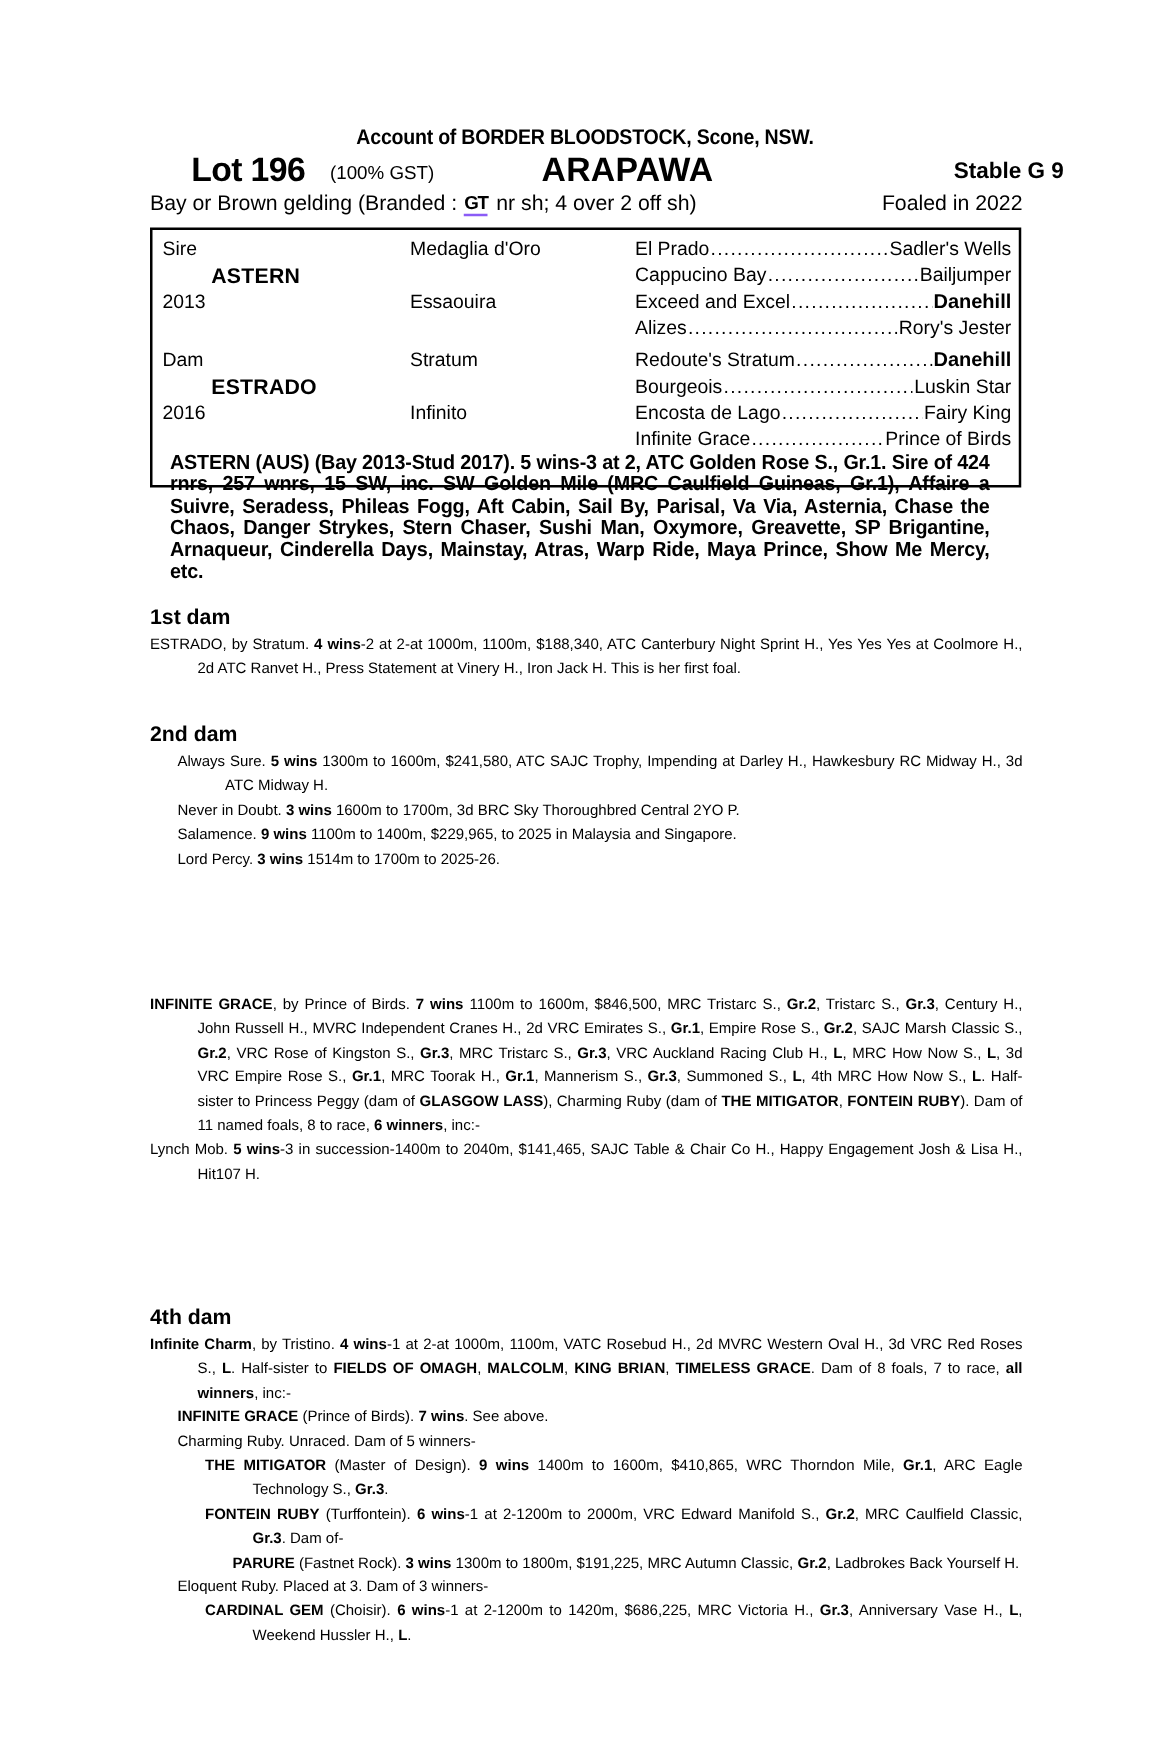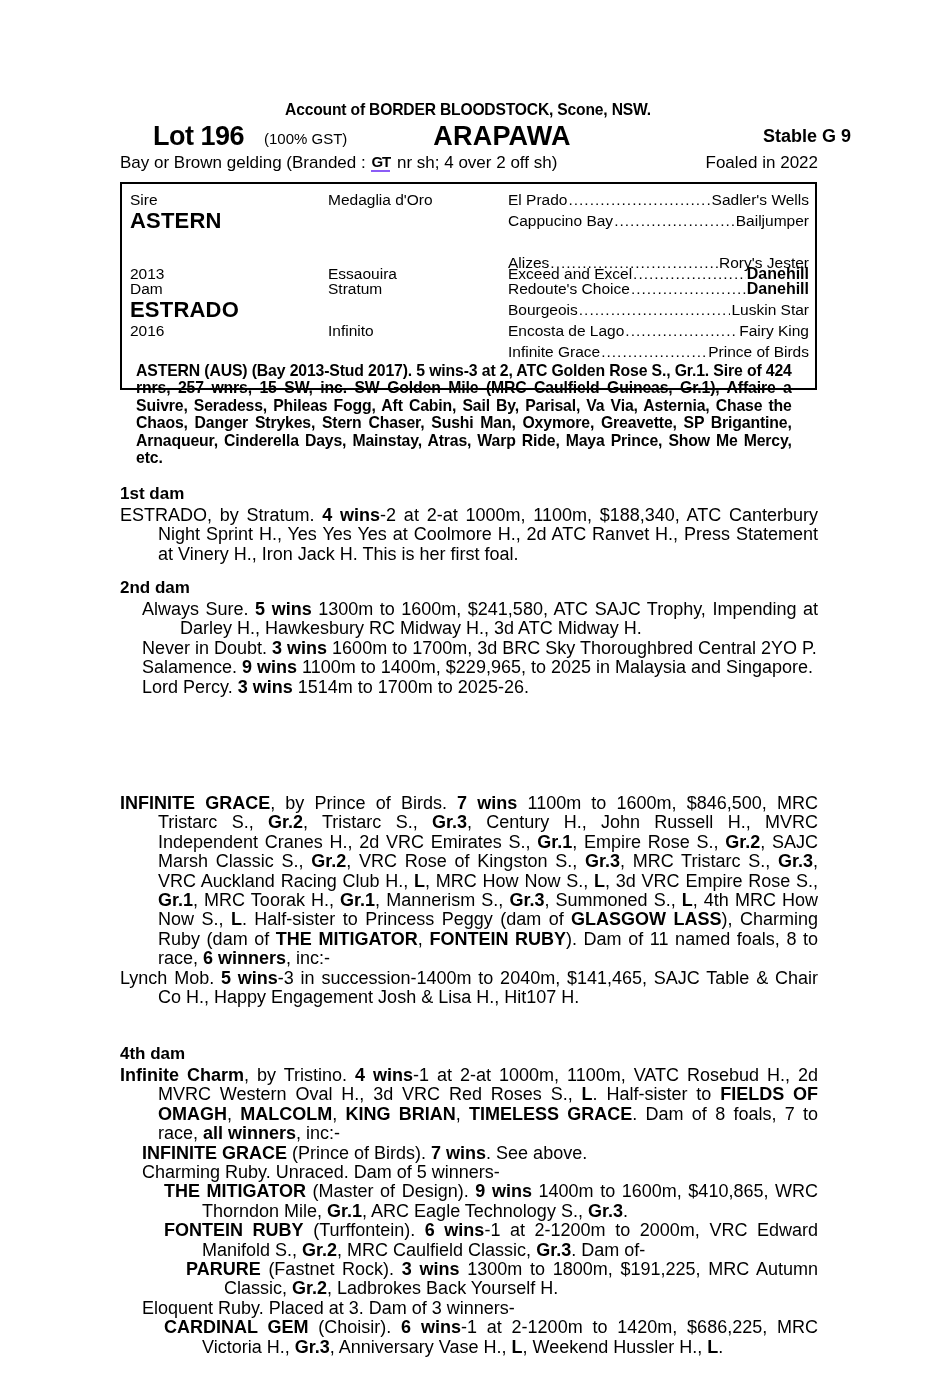--- a/index.html
+++ b/index.html
@@ -92,21 +92,21 @@
     position: absolute;
     left: 0; width: 100%;
     height: 21px;
     font-size: 15.5px;
     line-height: 21px;
   }
   .col-a { position: absolute; left: 8px; top: 0; width: 200px; white-space: nowrap; }
   .col-b { position: absolute; left: 206px; top: 0; width: 180px; white-space: nowrap; }
   .col-c { position: absolute; left: 386px; top: 0; right: 6px; }
 
-  .col-a.bigname { font-weight: bold; font-size: 22px; letter-spacing: 0.2px; }
+  .col-a.bigname { font-weight: bold; font-size: 17px; letter-spacing: 0.2px; margin-left: 39px; }
 
   
   .leader {
     display: flex;
     align-items: baseline;
     width: 100%;
     white-space: nowrap;
   }
   .leader .lf { flex: 0 0 auto; }
   .leader .ld {
@@ -135,21 +135,21 @@
 
   
   .sec { position: absolute; left: 120px; width: 698px; }
   .sec-head {
     font-weight: bold;
     font-size: 17px;
     line-height: 20px;
     margin-bottom: 2px;
   }
   .p {
-    font-size: 18px;
+    font-size: 12px;
     line-height: 19.4px;
     text-align: justify;
     text-justify: inter-word;
     margin: 0;
   }
   .hang1 { padding-left: 38px; text-indent: -38px; }
   .hang2 { padding-left: 60px; text-indent: -38px; }
   .hang3 { padding-left: 82px; text-indent: -38px; }
   .hang4 { padding-left: 104px; text-indent: -38px; }
   b, .b { font-weight: bold; }
@@ -190,21 +190,21 @@
           <div class="col-a bigname">ASTERN</div>
           <div class="col-b"></div>
           <div class="col-c">
             <div class="leader">
               <span class="lf">Cappucino Bay</span>
               <span class="ld">................................................................................</span>
               <span class="lr">Bailjumper</span>
             </div>
           </div>
         </div>
-        <div class="ped-row" style="top: 47px; margin-top: 32px;">
+        <div class="ped-row" style="top: 47px;">
           <div class="col-a">2013</div>
           <div class="col-b">Essaouira</div>
           <div class="col-c">
             <div class="leader">
               <span class="lf">Exceed and Excel</span>
               <span class="ld">................................................................................</span>
               <span class="lr b">Danehill</span>
             </div>
           </div>
         </div>
@@ -217,21 +217,21 @@
               <span class="ld">................................................................................</span>
               <span class="lr">Rory's Jester</span>
             </div>
           </div>
         </div>
         <div class="ped-row" style="top: 94px;">
           <div class="col-a">Dam</div>
           <div class="col-b">Stratum</div>
           <div class="col-c">
             <div class="leader">
-              <span class="lf">Redoute's Choice</span>
+              <span class="lf">Redoute's Stratum</span>
               <span class="ld">................................................................................</span>
               <span class="lr b">Danehill</span>
             </div>
           </div>
         </div>
         <div class="ped-row" style="top: 115px;">
           <div class="col-a bigname">ESTRADO</div>
           <div class="col-b"></div>
           <div class="col-c">
             <div class="leader">

